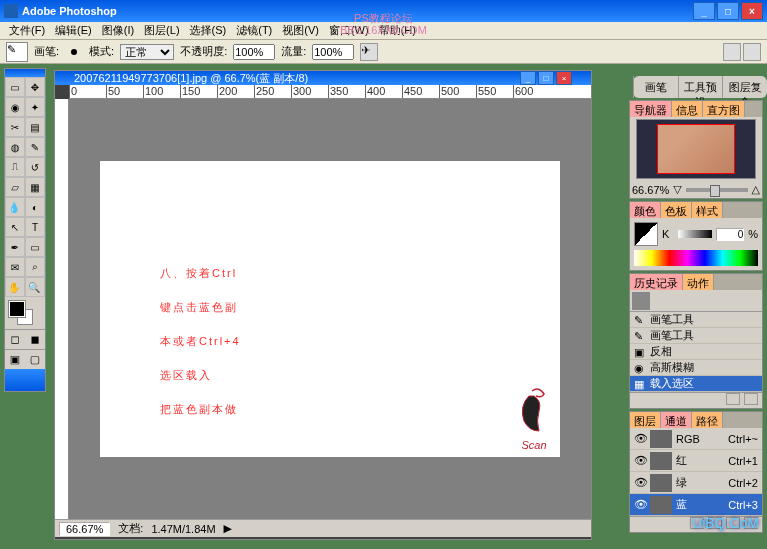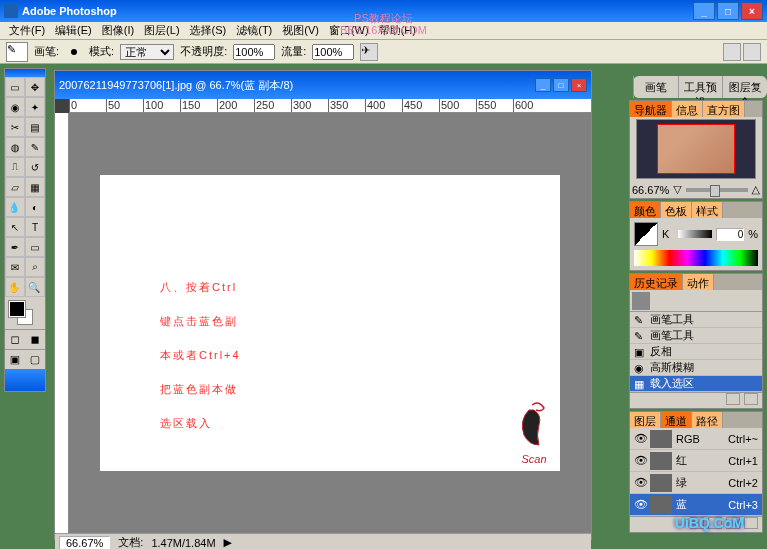--- a/index.html
+++ b/index.html
@@ -30,41 +30,41 @@
 .toolbox .tools { display: grid; grid-template-columns: 1fr 1fr; }
 .toolbox .tool { width: 20px; height: 20px; border: 1px solid #bbb; display: flex; align-items: center; justify-content: center; font-size: 10px; background: #d4d0c8; }
 .toolbox .fgbg { position: relative; height: 32px; }
 .toolbox .fg { position: absolute; top: 4px; left: 4px; width: 16px; height: 16px; background: black; border: 1px solid #fff; outline: 1px solid #888; }
 .toolbox .bg { position: absolute; top: 12px; left: 12px; width: 16px; height: 16px; background: white; border: 1px solid #888; }
 .toolbox .modes { display: grid; grid-template-columns: 1fr 1fr; height: 20px; }
 .toolbox .mode { border-top: 1px solid #999; display: flex; align-items: center; justify-content: center; }
 .toolbox .goil { height: 22px; background: linear-gradient(#2b8aff,#0058e0); }
 
 .docwin { position: absolute; left: 54px; top: 6px; width: 538px; height: 470px; border: 1px solid #888; background: #404040; }
-.docwin .dochead { height: 28px; background: linear-gradient(#0058e0, #2b8aff); display: flex; align-items: center; padding: 0 4px; color: white; font-size: 10px; }
+.docwin .dochead { height: 14px; background: linear-gradient(#0058e0, #2b8aff); display: flex; padding: 0 19px; color: white; font-size: 10px; }
 .docwin .dochead .dwbtns { margin-left: auto; display: flex; gap: 2px; }
 .docwin .dochead .dwb { width: 16px; height: 14px; background: #4c9dff; border: 1px solid #1a5fb4; font-size: 8px; display: flex; align-items: center; justify-content: center; }
 .docwin .dochead .dwb.close { background: #e04040; }
 .docwin .ruler-h { height: 14px; background: white; margin-left: 14px; display: flex; font-size: 8px; color: #333; overflow: hidden; border-bottom: 1px solid #888; }
 .docwin .ruler-h span { width: 37px; border-left: 1px solid #666; padding-left: 1px; }
 .docwin .body { display: flex; height: 420px; }
 .docwin .ruler-v { width: 14px; background: white; border-right: 1px solid #888; }
 .docwin .canvas { flex: 1; background: #808080; display: flex; align-items: center; justify-content: center; overflow: hidden; }
 .docwin .image { width: 460px; height: 296px; background: #ffffff; position: relative; }
 .docwin .cntext { position: absolute; left: 60px; top: 95px; color: #ff3030; font-size: 20px; line-height: 34px; font-weight: normal; letter-spacing: 2px; }
 .docwin .face { position: absolute; right: 50px; top: 30px; width: 200px; height: 260px; }
 .docwin .stamp { position: absolute; right: 6px; bottom: 6px; color: #c02030; font-size: 12px; text-align: center; font-style: italic; }
 .docwin .statusbar { height: 18px; background: #d4d0c8; display: flex; align-items: center; font-size: 10px; padding: 0 4px; gap: 8px; border-top: 1px solid #999; }
 .docwin .statusbar .box { border: 1px inset #fff; padding: 0 6px; background: white; }
 
 .panels { position: absolute; right: 4px; top: 36px; width: 134px; display: flex; flex-direction: column; gap: 2px; }
 .panel { background: #d4d0c8; border: 1px solid #888; }
 .panel .ptabs { display: flex; height: 16px; background: #b0aca0; font-size: 10px; }
 .panel .ptabs span { padding: 2px 4px; background: #fdba74; border-right: 1px solid #999; }
-.panel .ptabs .active { background: #f97316; }
+.panel .ptabs .active { background: #fca5a5; }
 .nav-thumb { width: 120px; height: 60px; background: #2a2a40; border: 1px solid #888; margin: 2px auto; position: relative; }
 .nav-thumb .redbox { position: absolute; left: 20px; top: 4px; right: 20px; bottom: 4px; border: 1px solid red; background: linear-gradient(135deg,#d4a080 30%,#c08060); }
 .nav-bot { display: flex; align-items: center; padding: 2px; font-size: 10px; gap: 4px; }
 .nav-bot .slider { flex: 1; height: 4px; background: #999; position: relative; }
 .nav-bot .slider::after { content: ''; position: absolute; left: 40%; top: -3px; width: 8px; height: 10px; background: #ccc; border: 1px solid #666; }
 
 .color-body { padding: 4px; }
 .color-body .row { display: flex; align-items: center; gap: 4px; margin-bottom: 2px; }
 .color-body .clrbx { width: 24px; height: 24px; border: 1px solid #888; background: linear-gradient(135deg, black 50%, white 50%); }
 .color-body .klabel { width: 12px; }
@@ -82,21 +82,21 @@
 
 .chan-body { padding: 0; }
 .chan-item { display: flex; align-items: center; height: 22px; padding: 0 4px; gap: 4px; font-size: 10px; border-bottom: 1px solid #c0bcb0; }
 .chan-item.sel { background: #3169c6; color: white; }
 .chan-item .eye { width: 12px; }
 .chan-item .cth { width: 22px; height: 18px; background: #666; }
 .chan-item .sc { margin-left: auto; }
 .panel-foot { height: 16px; background: #d4d0c8; border-top: 1px solid #999; display: flex; justify-content: flex-end; padding: 0 4px; gap: 4px; }
 .panel-foot .pf { width: 14px; height: 12px; border: 1px solid #999; }
 
-.watermark-br { position: absolute; right: 23px; bottom: 18px; color: #5bd0ff; font-size: 14px; font-weight: bold; text-shadow: 0 0 4px #006; z-index: 200; pointer-events: none; }
+.watermark-br { position: absolute; right: 8px; bottom: 18px; color: #5bd0ff; font-size: 14px; font-weight: normal; text-shadow: 0 0 4px #006; z-index: 200; pointer-events: none; }
 </style>
 </head>
 <body>
 
 <div class="titlebar">
   <div class="icon"></div>
   <div class="title">Adobe Photoshop</div>
   <div class="wbtns">
     <div class="wbtn">_</div>
     <div class="wbtn">□</div>
@@ -212,22 +212,22 @@
         <span>600</span>
     </div>
     <div class="body">
       <div class="ruler-v"></div>
       <div class="canvas">
         <div class="image">
           <div class="cntext">
             <div>八、按着Ctrl</div>
             <div>键点击蓝色副</div>
             <div>本或者Ctrl+4</div>
+            <div>选区载入</div>
             <div>把蓝色副本做</div>
-            <div>选区载入</div>
           </div>
           <svg class="face" viewBox="0 0 200 260">
             <g fill="white">
               <circle cx="100" cy="40" r="1"></circle>
                 <circle cx="90" cy="45" r="1"></circle>
                 <circle cx="110" cy="45" r="1"></circle>
                 <circle cx="80" cy="55" r="1"></circle>
                 <circle cx="120" cy="55" r="1"></circle>
               <circle cx="70" cy="70" r="1.5"></circle>
                 <circle cx="130" cy="70" r="1.5"></circle>

